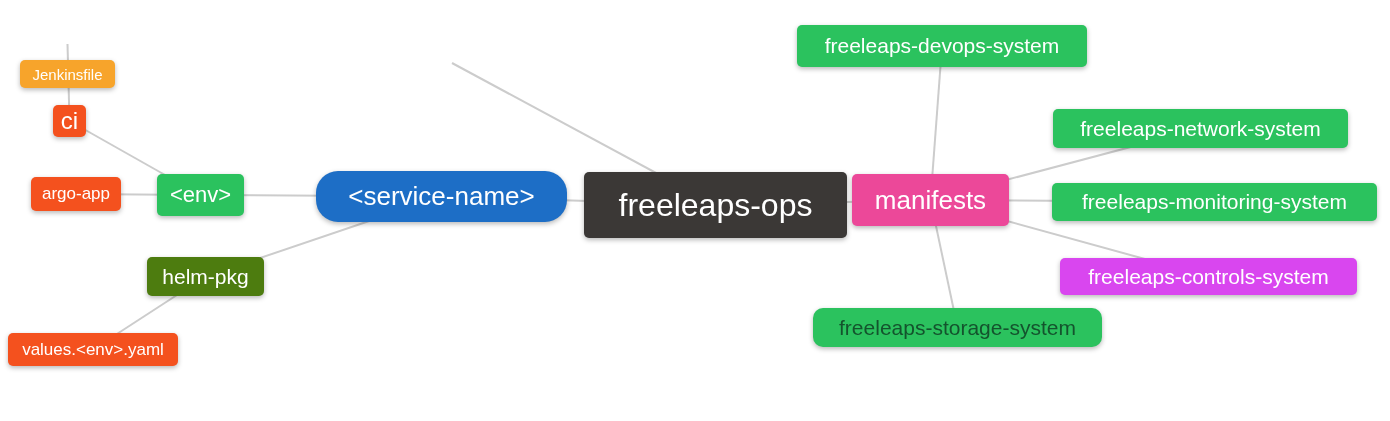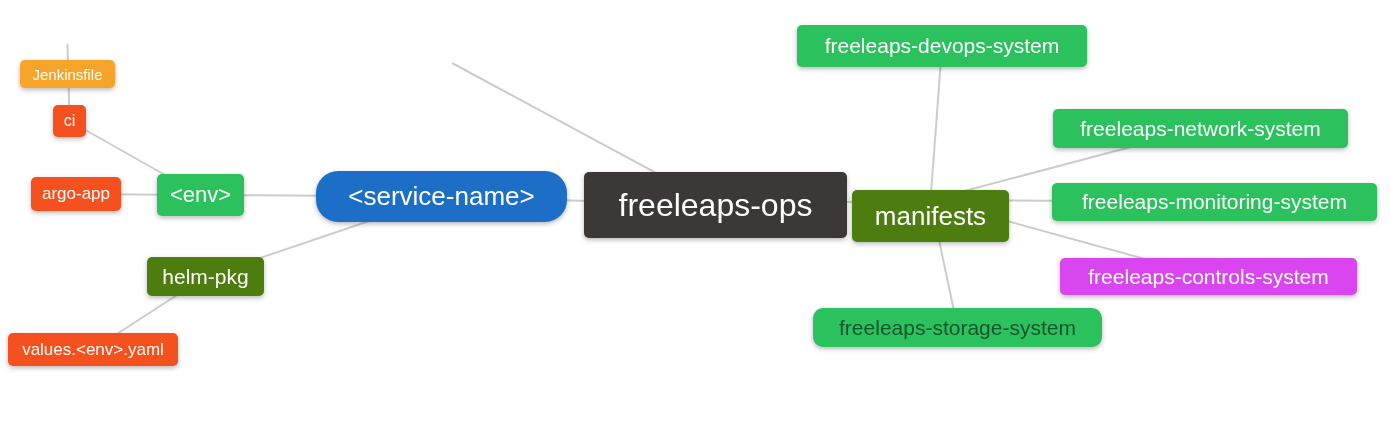--- a/index.html
+++ b/index.html
@@ -50,26 +50,26 @@
       <line x1="452" y1="63" x2="715.5" y2="205" stroke="#CCCCCC" stroke-width="2"></line>
       <line x1="441.5" y1="196.5" x2="715.5" y2="205" stroke="#CCCCCC" stroke-width="2"></line>
       <line x1="715.5" y1="205" x2="930.5" y2="200" stroke="#CCCCCC" stroke-width="2"></line>
       <line x1="930.5" y1="200" x2="942" y2="46" stroke="#CCCCCC" stroke-width="2"></line>
       <line x1="930.5" y1="200" x2="1200.5" y2="128.5" stroke="#CCCCCC" stroke-width="2"></line>
       <line x1="930.5" y1="200" x2="1214.5" y2="202" stroke="#CCCCCC" stroke-width="2"></line>
       <line x1="930.5" y1="200" x2="1208.5" y2="276.5" stroke="#CCCCCC" stroke-width="2"></line>
       <line x1="930.5" y1="200" x2="957.5" y2="327.5" stroke="#CCCCCC" stroke-width="2"></line>
     </svg>
 <div class="node" style="left: 20px; top: 40px; width: 95px; height: 28px; font-size: 15px; background: rgb(247, 164, 43); color: rgb(255, 255, 255); margin-top: 20px;">Jenkinsfile</div>
-    <div class="node" style="left: 53px; top: 105px; width: 33px; height: 32px; font-size: 16px; background: rgb(244, 81, 30); color: rgb(255, 255, 255);">ci</div>
+    <div class="node" style="left: 53px; top: 105px; width: 33px; height: 32px; font-size: 24px; background: rgb(244, 81, 30); color: rgb(255, 255, 255);">ci</div>
     <div class="node" style="left: 31px; top: 177px; width: 90px; height: 34px; font-size: 17px; background: rgb(244, 81, 30); color: rgb(255, 255, 255); text-align: center;">argo-app</div>
     <div class="node" style="left: 157px; top: 174px; width: 87px; height: 42px; font-size: 22px; background: rgb(43, 194, 94); color: rgb(255, 255, 255);">&lt;env&gt;</div>
     <div class="node" style="left: 147px; top: 257px; width: 117px; height: 39px; font-size: 21px; background: #4d7c0f; color: rgb(255, 255, 255);">helm-pkg</div>
     <div class="node" style="left: 8px; top: 333px; width: 170px; height: 33px; font-size: 17px; background: rgb(244, 81, 30); color: rgb(255, 255, 255);">values.&lt;env&gt;.yaml</div>
     <div class="node" style="left: 316px; top: 171px; width: 251px; height: 51px; font-size: 26px; background: rgb(29, 110, 198); color: rgb(255, 255, 255); border-radius: 22px;">&lt;service-name&gt;</div>
     <div class="node" style="left: 584px; top: 172px; width: 263px; height: 66px; font-size: 32px; background: rgb(59, 56, 54); color: rgb(255, 255, 255);">freeleaps-ops</div>
-    <div class="node" style="left: 852px; top: 190px; width: 157px; height: 52px; font-size: 26px; background: #4d7c0f; color: rgb(255, 255, 255);">manifests</div>
+    <div class="node" style="left: 852px; top: 174px; width: 157px; height: 52px; font-size: 26px; background: #ec4899; color: rgb(255, 255, 255);">manifests</div>
     <div class="node" style="left: 797px; top: 25px; width: 290px; height: 42px; font-size: 21px; background: rgb(43, 194, 94); color: rgb(255, 255, 255);">freeleaps-devops-system</div>
     <div class="node" style="left: 1053px; top: 109px; width: 295px; height: 39px; font-size: 21px; background: rgb(43, 194, 94); color: rgb(255, 255, 255);">freeleaps-network-system</div>
     <div class="node" style="left: 1052px; top: 183px; width: 325px; height: 38px; font-size: 21px; background: rgb(43, 194, 94); color: rgb(255, 255, 255);">freeleaps-monitoring-system</div>
     <div class="node" style="left: 1060px; top: 258px; width: 297px; height: 37px; font-size: 21px; background: #d946ef; color: rgb(255, 255, 255);">freeleaps-controls-system</div>
     <div class="node" style="left: 813px; top: 308px; width: 289px; height: 39px; font-size: 21px; background: rgb(43, 194, 94); color: #14532d; border-radius: 10px;">freeleaps-storage-system</div>
   </div>
 
 </body></html>

